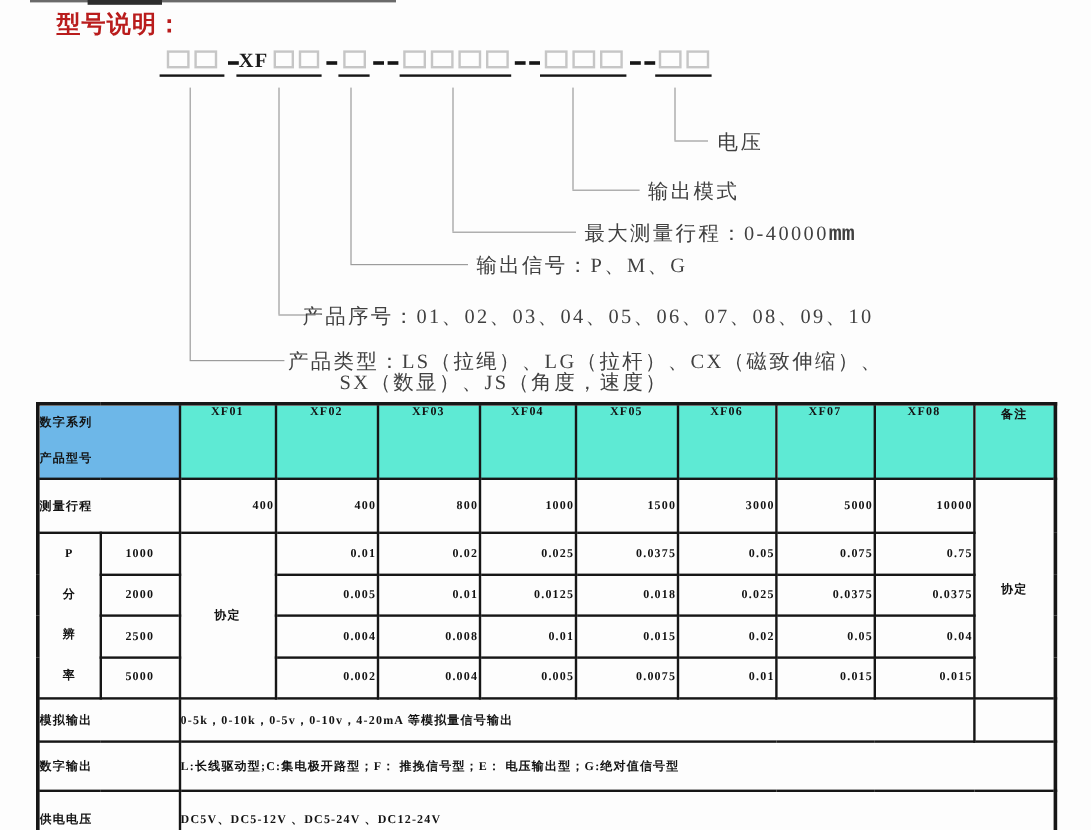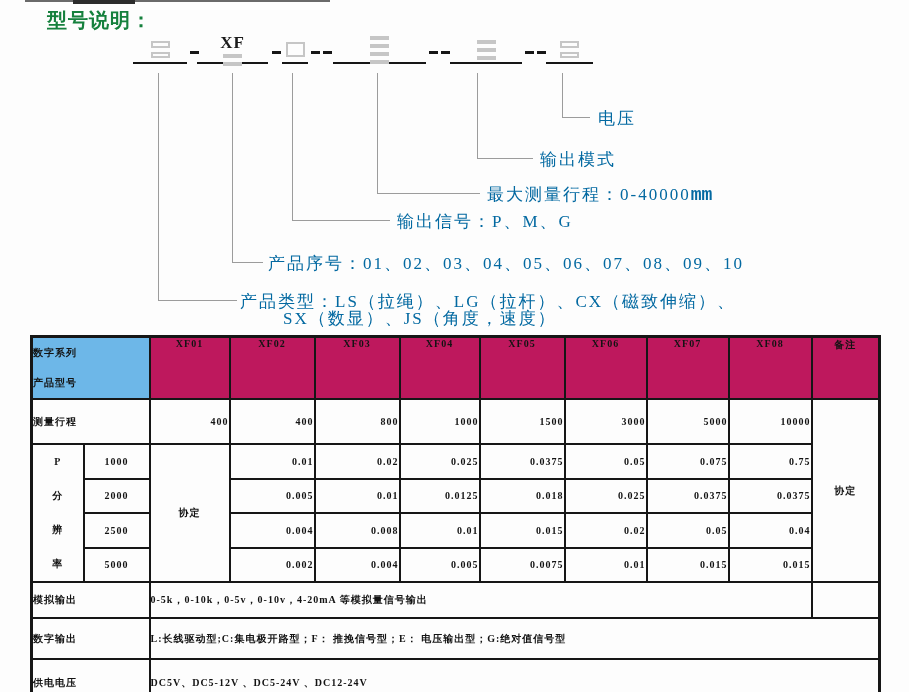--- a/index.html
+++ b/index.html
@@ -8,63 +8,63 @@
     background:#fdfdfd;
     font-family:"Liberation Serif","DejaVu Serif",serif;
     color:#1b1b1b;
   }
   
   .smudge{position:absolute;background:#555;}
   
   .page-title{
     position:absolute;left:47px;top:7px;
     font-family:"Liberation Sans","DejaVu Sans",sans-serif;
-    font-size:20px;font-weight:bold;color:#15803d;letter-spacing:1px;
+    font-size:20px;font-weight:bold;color:#b91c1c;letter-spacing:1px;
   }
   
   .fmt-group{
     position:absolute;top:41px;height:23px;box-sizing:border-box;
     display:flex;align-items:center;justify-content:center;gap:4px;
-    border-bottom:2px solid #161616;padding:0 2px 4px 2px;flex-direction:column;
+    border-bottom:2px solid #161616;padding:0 2px 4px 2px;
   }
   .fmt-box{
     width:19px;height:15px;box-sizing:border-box;
     border:2px solid #c6c6c6;background:#fdfdfd;
   }
   .fmt-prefix{
     font-size:17px;font-weight:bold;letter-spacing:1px;line-height:1;
     transform:translateY(1px);
   }
   .dash{position:absolute;top:51px;width:9px;height:3px;background:#161616;}
   
   .vline{position:absolute;width:1px;background:#9c9c9c;}
   .hline{position:absolute;height:1px;background:#9c9c9c;}
   .callout-label{
     position:absolute;font-size:17px;letter-spacing:2px;white-space:nowrap;
-    color:#0369a1;
+    color:#404040;
   }
   .unit-mm{
     font-family:"Liberation Mono","DejaVu Sans Mono",monospace;
     font-weight:900;letter-spacing:0;font-size:18px;
   }
   
   #spec-table{
     position:absolute;left:30px;top:335px;width:848px;
     border-collapse:collapse;table-layout:fixed;
     font-size:10px;font-weight:bold;color:#131313;
     border:3px solid #161616;
   }
   #spec-table td{border:2px solid #161616;padding:0;letter-spacing:1px;overflow:hidden;}
   tr.h-header{height:60px;}
   tr.h-travel{height:45px;}
   tr.h-res{height:34px;}
   tr.h-analog{height:36px;}
   tr.h-digital{height:41px;}
   tr.h-power{height:48px;}
-  .th-blue{background:#be185d;vertical-align:top;text-align:center;padding-top:7px;}
+  .th-blue{background:#5eead4;vertical-align:top;text-align:center;padding-top:7px;}
   .th-label{background:#6db7e8;vertical-align:top;text-align:left;
             padding:6px 0 0 12px;line-height:30px;}
   .cell-label{text-align:left;padding-left:12px;vertical-align:middle;}
   .cell-val{text-align:right;padding-left:15px;vertical-align:middle;letter-spacing:0.5px;}
   .cell-sub{text-align:center;vertical-align:middle;letter-spacing:0.5px;}
   .cell-center{text-align:center;vertical-align:middle;}
   .cell-content{text-align:left;padding-left:16px;vertical-align:middle;}
   .pcol span{display:block;line-height:34px;text-align:center;}
 </style>
 </head>
@@ -129,21 +129,21 @@
   <div class="vline" style="left:377px;top:73px;height:120px;"></div>
   <div class="hline" style="left:377px;top:193px;width:103px;"></div>
   <div class="callout-label" style="left:487px;top:183px;"><span>最大测量行程：0-40000</span><span class="unit-mm">mm</span></div>
 
   <div class="vline" style="left:292px;top:73px;height:147px;"></div>
   <div class="hline" style="left:292px;top:220px;width:98px;"></div>
   <div class="callout-label" style="left:397px;top:210px;">输出信号：P、M、G</div>
 
   <div class="vline" style="left:232px;top:73px;height:189px;"></div>
   <div class="hline" style="left:232px;top:262px;width:31px;"></div>
-  <div class="callout-label" style="left:268px;top:252px;text-align:right;">产品序号：01、02、03、04、05、06、07、08、09、10</div>
+  <div class="callout-label" style="left:252px;top:252px;text-align:right;">产品序号：01、02、03、04、05、06、07、08、09、10</div>
 
   <div class="vline" style="left:158px;top:73px;height:227px;"></div>
   <div class="hline" style="left:158px;top:300px;width:79px;"></div>
   <div class="callout-label" style="left:240px;top:290px;">产品类型：LS（拉绳）、LG（拉杆）、CX（磁致伸缩）、</div>
   <div class="callout-label" style="left:283px;top:307px;">SX（数显）、JS（角度，速度）</div>
 </div>
 
 <table id="spec-table">
   <colgroup>
     <col style="width:52px">

